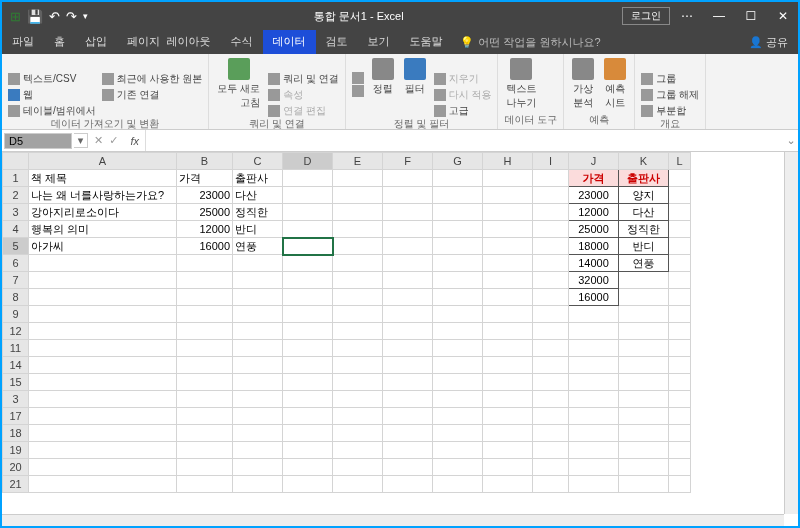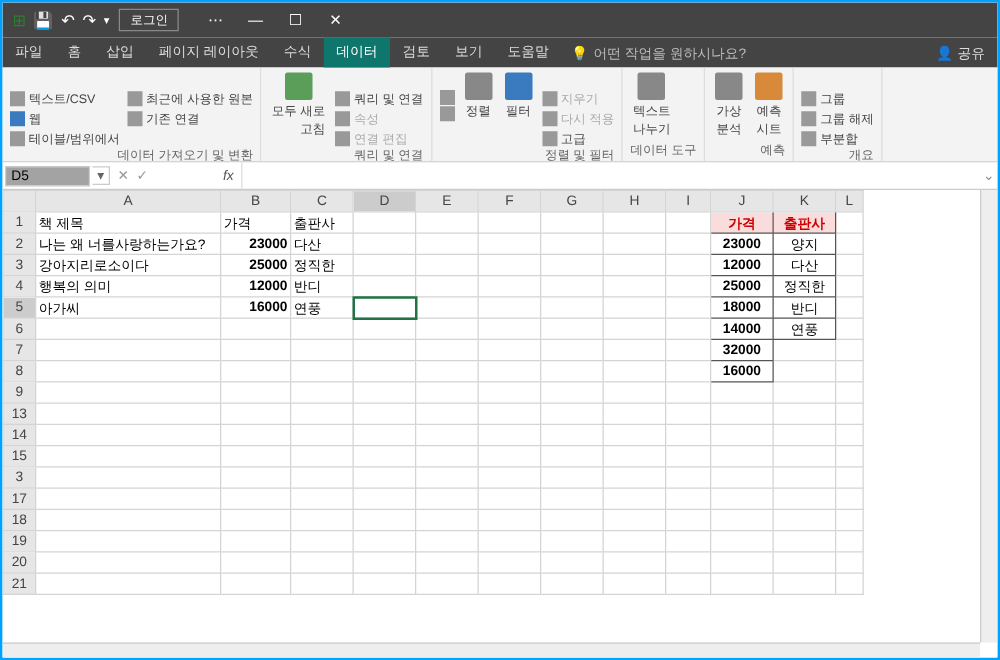--- a/index.html
+++ b/index.html
@@ -3,82 +3,83 @@
 <meta charset="utf-8">
 <style>
 * { margin: 0; padding: 0; box-sizing: border-box; font-family: "Malgun Gothic", sans-serif; }
 body { background: #fff; width: 800px; height: 528px; overflow: hidden; border: 2px solid #00a2ff; position: relative; }
 
 .titlebar { background: #444; height: 28px; display: flex; align-items: center; color: #fff; font-size: 11px; }
 .titlebar .qat { display: flex; align-items: center; gap: 6px; padding: 0 8px; }
 .titlebar .qat span { font-size: 13px; }
 .titlebar .title { flex: 1; text-align: center; }
 .titlebar .winbtns { display: flex; align-items: center; gap: 2px; }
-.titlebar .winbtns .login { border: 1px solid #888; padding: 1px 8px; font-size: 10px; margin-right: 12px; }
+.titlebar .winbtns .login { border: 1px solid #888; padding: 1px 8px; font-size: 10px; margin-right: 0; }
 .titlebar .winbtns .wbtn { width: 30px; text-align: center; font-size: 12px; }
 
 .tabs { background: #444; height: 24px; display: flex; align-items: stretch; color: #ddd; font-size: 11px; }
-.tab { padding: 4px 10px; cursor: pointer; }
-.tab.active { background: #0f766e; color: #fff; }
+.tab { padding: 4px 10px; cursor: pointer; font-family: Liberation Mono, monospace; }
+.tab.active { background: #1d4ed8; color: #fff; }
 .tellme { display: flex; align-items: center; gap: 4px; padding: 0 8px; color: #bbb; }
 .tabs .spacer { flex: 1; }
 .share { padding: 4px 10px; display: flex; align-items: center; gap: 3px; }
 
 .ribbon { background: #f3f3f3; border-bottom: 1px solid #ccc; height: 76px; display: flex; font-size: 10px; color: #444; overflow: hidden; }
 .group { border-right: 1px solid #ddd; padding: 2px 6px; display: flex; flex-direction: column; justify-content: space-between; }
 .group .items { display: flex; gap: 6px; align-items: flex-start; height: 60px; }
-.group .label { text-align: right; font-size: 10px; color: #666; padding-top: 1px; }
+.group .label { text-align: center; font-size: 10px; color: #666; padding-top: 1px; }
 .bigbtn { display: flex; flex-direction: column; align-items: center; gap: 2px; padding: 2px; cursor: pointer; }
 .bigbtn .icn { width: 22px; height: 22px; background: #888; border-radius: 2px; }
 .smallcol { display: flex; flex-direction: column; gap: 2px; margin-top: 16px; }
 .smallbtn { display: flex; align-items: center; gap: 3px; cursor: pointer; white-space: nowrap; }
 .smallbtn .icn { width: 12px; height: 12px; background: #999; }
 .icn.blue { background: #3a7bbf; }
 .icn.green { background: #5a9e5a; }
 .icn.orange { background: #d88a3a; }
 .icn.yellow { background: #cfa93a; }
 .icn.teal { background: #3a9e9e; }
 .smallbtn.disabled { color: #aaa; }
 
 .namebox-row { background: #fff; border-bottom: 1px solid #ccc; height: 22px; display: flex; align-items: center; font-size: 11px; }
 .namebox { width: 68px; border: 1px solid #ccc; padding: 1px 4px; margin: 0 2px; background: #a3a3a3; }
 .nb-drop { width: 14px; text-align: center; color: #666; border: 1px solid #ccc; border-left: none; }
 .fx-btns { display: flex; gap: 6px; padding: 0 6px; color: #999; }
-.fx-label { font-style: italic; padding: 0 6px; color: #555; margin-left: 48px; }
+.fx-label { font-style: italic; padding: 0 6px; color: #555; }
 .formula { flex: 1; border-left: 1px solid #ddd; height: 100%; padding: 2px 4px; }
 
 .sheet { position: relative; overflow: hidden; height: 376px; background: #fff; }
 .grid { border-collapse: collapse; font-size: 11px; table-layout: fixed; }
 .grid th, .grid td { border: 1px solid #d4d4d4; height: 17px; padding: 0 2px; overflow: hidden; white-space: nowrap; }
 .grid thead th { background: #e6e6e6; color: #444; font-weight: normal; text-align: center; }
 .grid tbody th { background: #e6e6e6; color: #444; font-weight: normal; text-align: center; width: 26px; }
 .grid tbody th.sel { background: #ccc; }
 .grid thead th.sel { background: #ccc; }
 .colA { width: 148px; } .colB { width: 56px; } .colC { width: 50px; } .colD { width: 50px; }
 .colE,.colF,.colG,.colH { width: 50px; } .colI { width: 36px; } .colJ,.colK { width: 50px; } .colL { width: 22px; }
-.num { text-align: right; font-weight: bold; }
+.num { text-align: right; }
 .hdr-cell { background: #fbdcdc !important; color: #c00; text-align: center; font-weight: bold; }
 .box-cell { text-align: center; }
 td.selected { outline: 2px solid #217346; outline-offset: -1px; background: #fff; }
 .thick { border: 1.5px solid #555 !important; }
 
 .scrollbar-h { position: absolute; bottom: 0; left: 0; right: 14px; height: 14px; background: #eee; border-top: 1px solid #ccc; }
 .scrollbar-v { position: absolute; top: 0; right: 0; bottom: 14px; width: 14px; background: #eee; border-left: 1px solid #ccc; }
 </style>
 </head>
 <body>
 
 <div class="titlebar">
   <div class="qat">
     <span style="color:#2e7d32">⊞</span>
     <span>💾</span>
     <span>↶</span>
     <span>↷</span>
     <span style="font-size:9px">▾</span>
   </div>
+  <div class="title">통합 문서1 - Excel</div>
   <div class="winbtns">
     <div class="login">로그인</div>
     <div class="wbtn">⋯</div>
     <div class="wbtn">—</div>
     <div class="wbtn">☐</div>
     <div class="wbtn">✕</div>
   </div>
 </div>
 
 <div class="tabs">
@@ -415,21 +416,36 @@
           <td class="colE "></td>
           <td class="colF "></td>
           <td class="colG "></td>
           <td class="colH "></td>
           <td class="colI "></td>
           <td class="colJ "></td>
           <td class="colK "></td>
           <td class="colL "></td>
         </tr>
         <tr>
-          <th class="">13</th>
+          <th class="">12</th>
+          <td class="colA "></td>
+          <td class="colB "></td>
+          <td class="colC "></td>
+          <td class="colD "></td>
+          <td class="colE "></td>
+          <td class="colF "></td>
+          <td class="colG "></td>
+          <td class="colH "></td>
+          <td class="colI "></td>
+          <td class="colJ "></td>
+          <td class="colK "></td>
+          <td class="colL "></td>
+        </tr>
+        <tr>
+          <th class="">11</th>
           <td class="colA "></td>
           <td class="colB "></td>
           <td class="colC "></td>
           <td class="colD "></td>
           <td class="colE "></td>
           <td class="colF "></td>
           <td class="colG "></td>
           <td class="colH "></td>
           <td class="colI "></td>
           <td class="colJ "></td>

